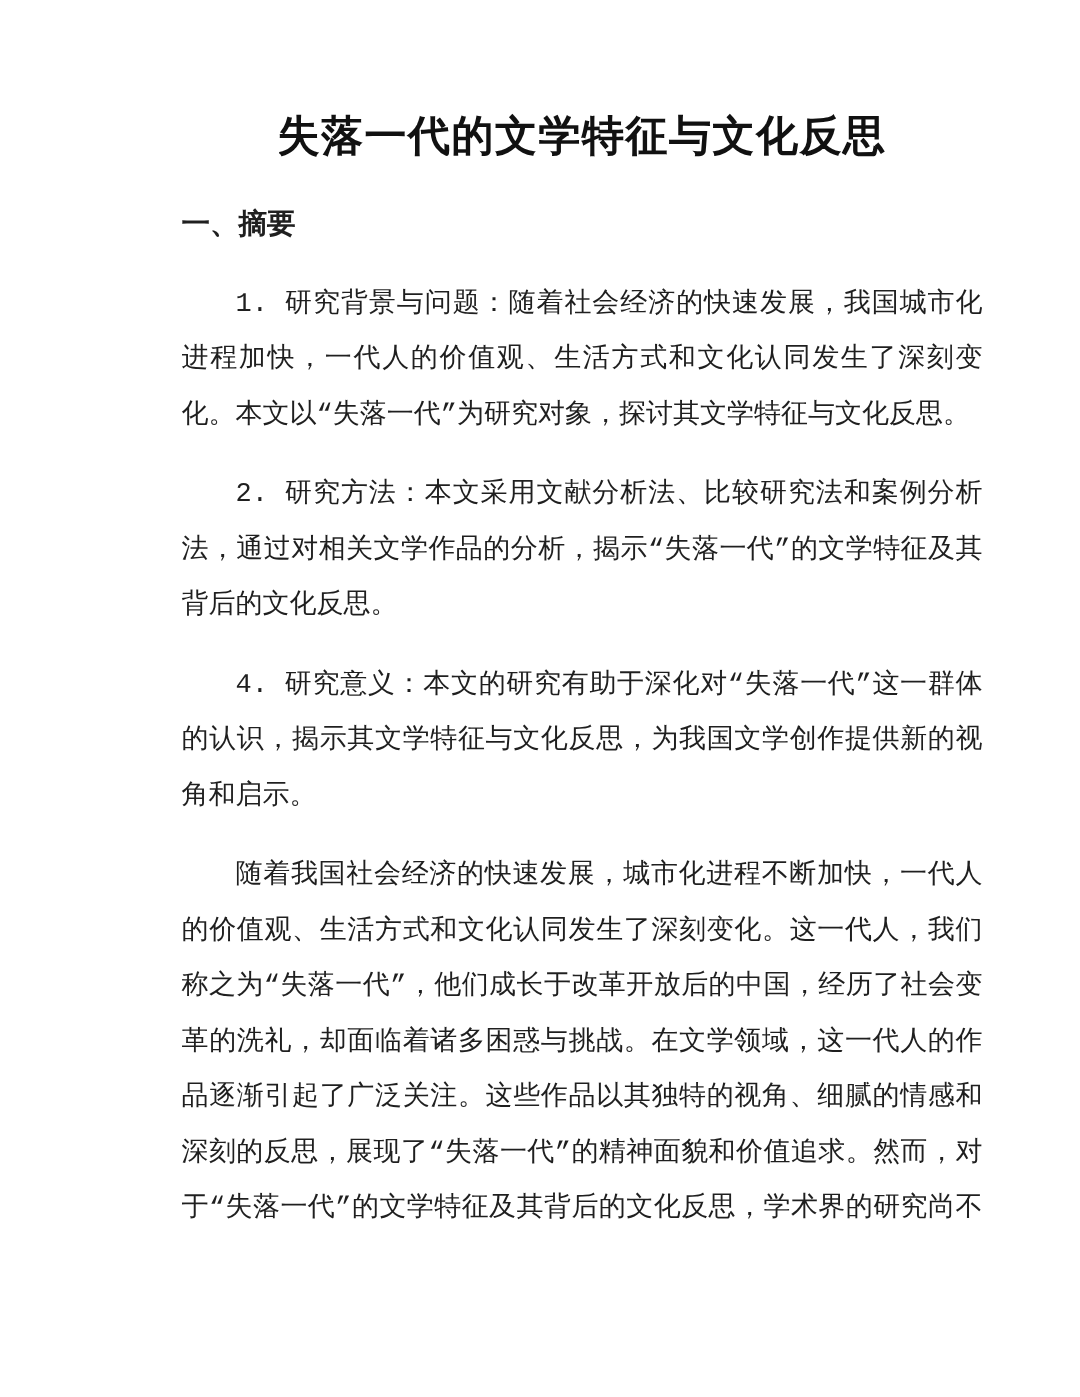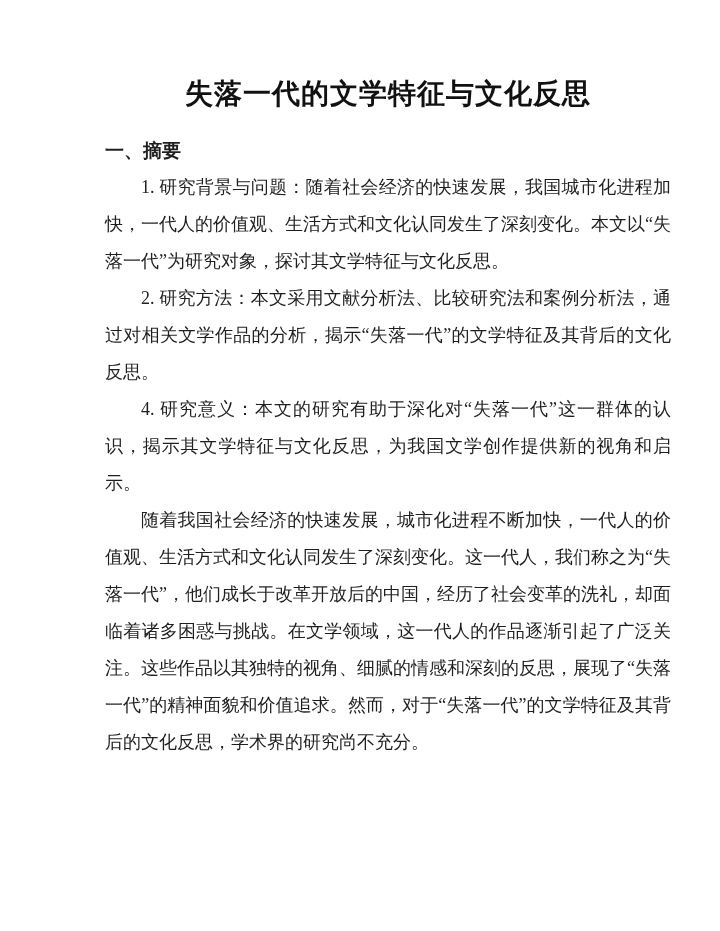--- a/index.html
+++ b/index.html
@@ -8,34 +8,34 @@
     background: #ffffff;
   }
   .page {
     position: relative;
     width: 720px;
     height: 828px;
     box-sizing: border-box;
     background: #ffffff;
     padding: 74px 49px 0 105px;
     overflow: hidden;
-    font-family: Liberation Serif, serif;
+    font-family: Liberation Mono, monospace;
     color: #1f1f1f;
   }
   .doc-title {
     font-size: 28px;
     font-weight: bold;
     text-align: center;
     line-height: 40px;
     margin: 0 0 18px 0;
     letter-spacing: 1px;
     color: #111111;
   }
   .block {
-    margin: 0;
+    margin: 16px;
     font-size: 18px;
     line-height: 37px;
   }
   .heading {
     font-weight: bold;
     font-size: 19px;
     text-indent: 0;
   }
   .para {
     text-align: justify;

